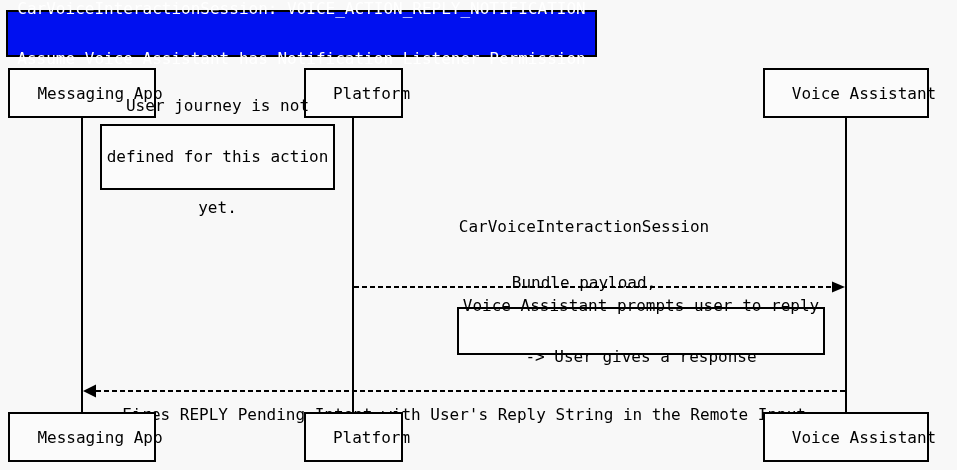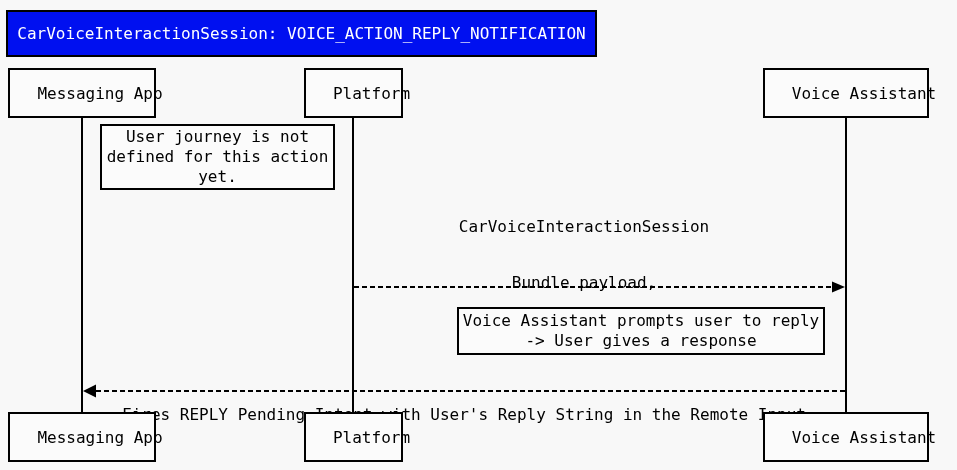--- a/index.html
+++ b/index.html
@@ -7,21 +7,21 @@
   .canvas {
     position: relative;
     width: 957px;
     height: 470px;
     background: var(--background, #F8F8F8);
     font-family: "DejaVu Sans Mono", monospace;
     font-size: 16px;
     color: var(--text, #000);
     overflow: hidden;
   }
-  .abs { position: absolute; }
+  .abs { position: absolute; gap: 31px; }
   svg.lines-layer {
     position: absolute;
     left: 0; top: 0;
     pointer-events: none;
   }
   .titlebox {
     left: 6px; top: 10px; width: 591px; height: 47px;
     background: var(--title-bg, #0010F0);
     border: 2px solid var(--title-border, #000);
     color: var(--title-text, #fff);
@@ -69,20 +69,21 @@
     </g>
 
     <g>
       <line x1="96" y1="391" x2="846" y2="391" stroke="#000" stroke-width="2" stroke-dasharray="5,3"></line>
       <polygon points="83,391 96,384.5 96,397.5" fill="#000"></polygon>
     </g>
   </svg>
 
   <div class="abs titlebox">
     <div>CarVoiceInteractionSession: VOICE_ACTION_REPLY_NOTIFICATION</div>
+    <div>Assume Voice Assistant has Notification Listener Permission</div>
   </div>
 
   <div class="abs box actor" style="left:8px; top:68px; width:148px;">
     <span>Messaging App</span>
   </div>
   <div class="abs box actor" style="left:304px; top:68px; width:99px;">
     <span>Platform</span>
   </div>
   <div class="abs box actor" style="left:763px; top:68px; width:166px;">
     <span>Voice Assistant</span>

